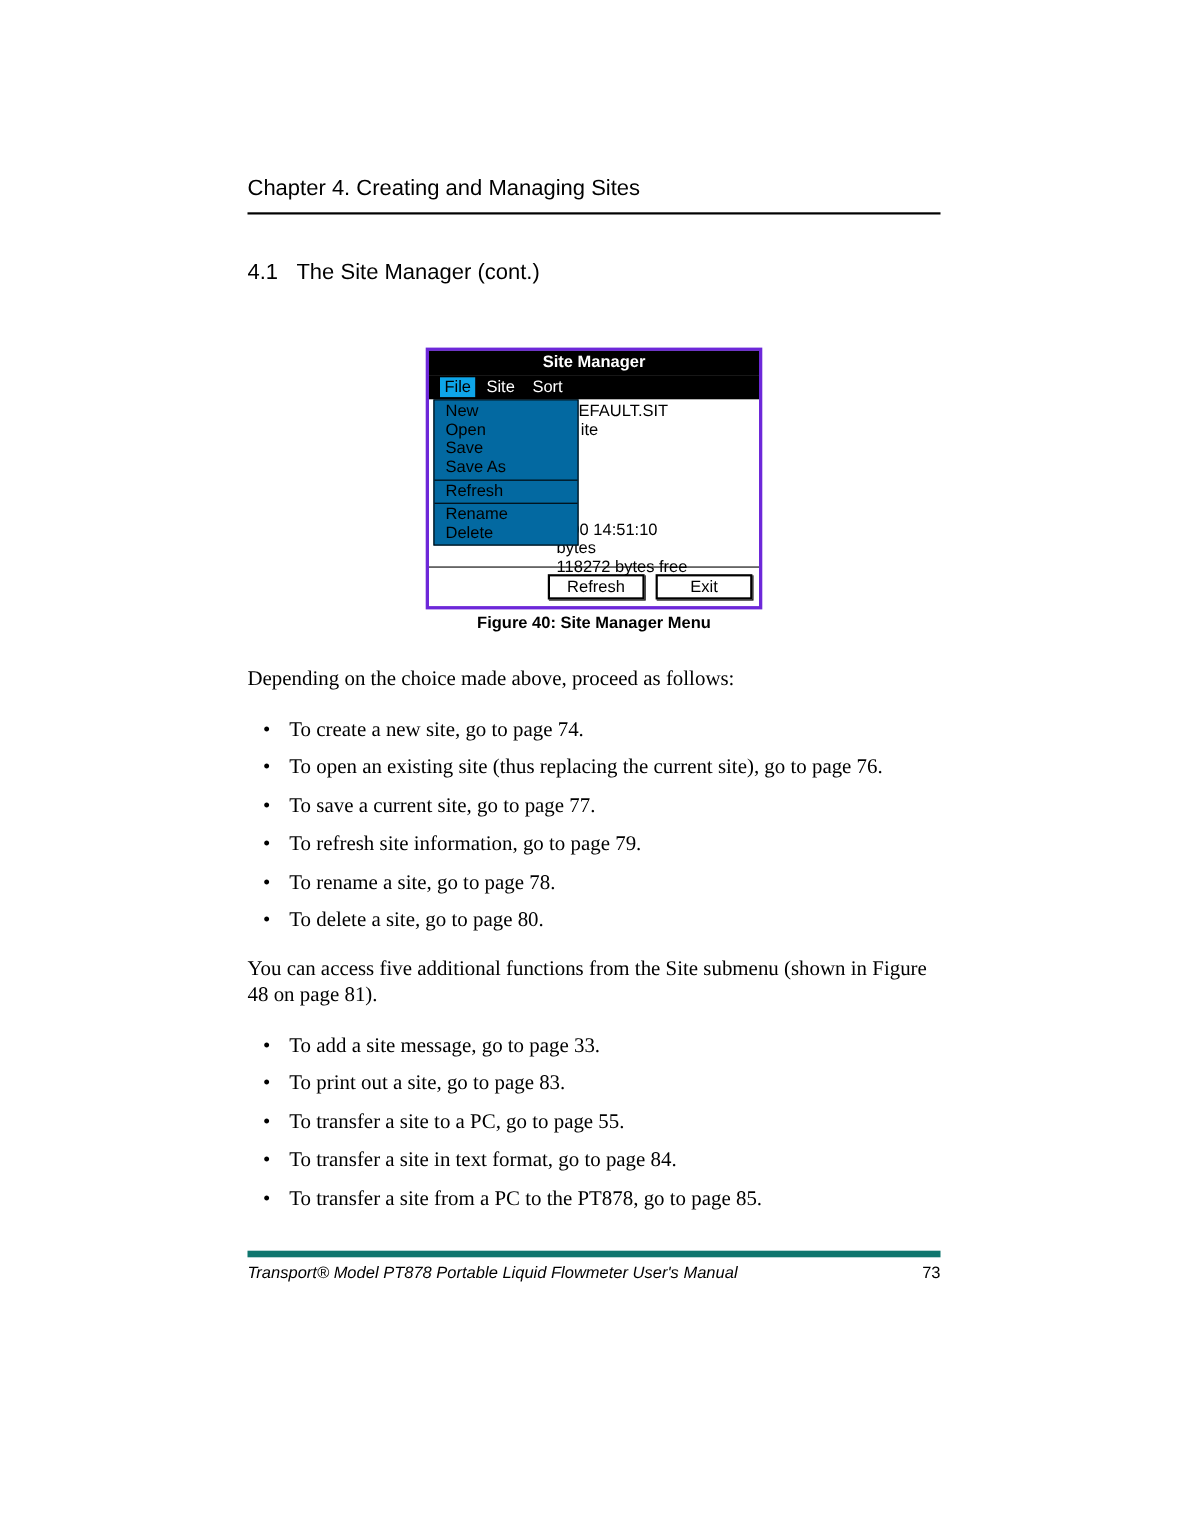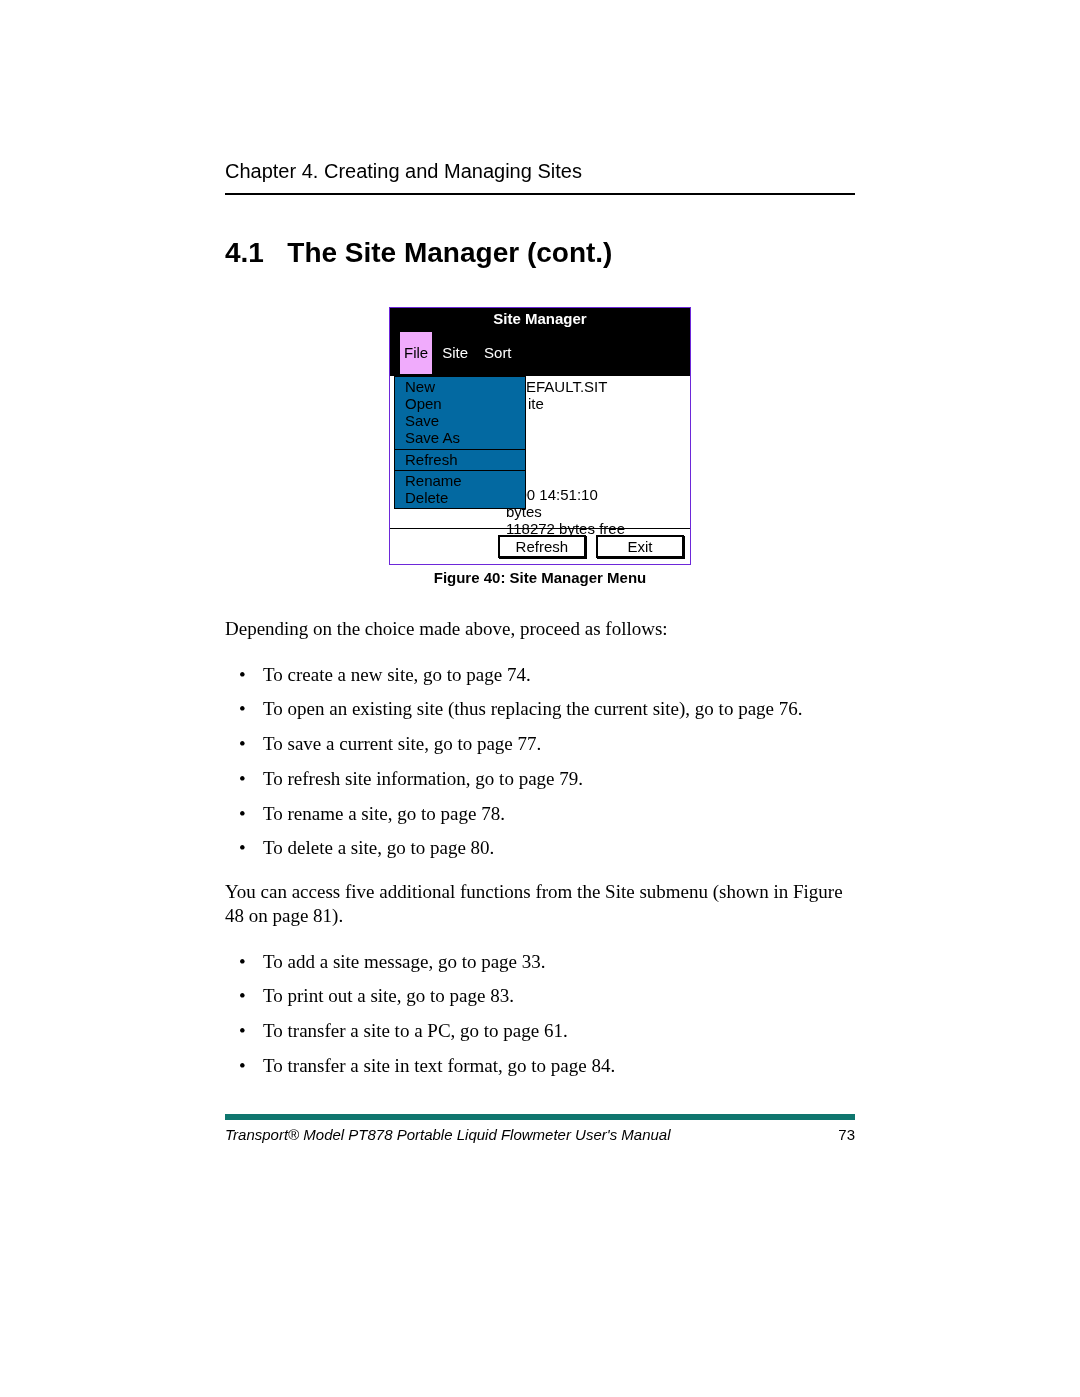--- a/index.html
+++ b/index.html
@@ -17,34 +17,34 @@
   .running-head {
     text-align: left;
     font-family: "Trebuchet MS", "Lucida Sans", Arial, sans-serif;
     font-size: 20px;
     padding-bottom: 10px;
     border-bottom: 2px solid #000000;
     margin-bottom: 42px;
   }
   .section-title {
     font-family: "Trebuchet MS", "Lucida Sans", Arial, sans-serif;
-    font-weight: bold;
-    font-size: 28px;
-    margin-bottom: 38px;
+    font-weight: normal;
+    font-size: 20px;
+    margin-bottom: 56px;
   }
   .figure-wrap {
     text-align: center;
     margin-bottom: 30px;
   }
   .figure {
     display: inline-block;
     text-align: left;
   }
   .device {
-    border: 1px solid #6d28d9;
+    border: 3px solid #6d28d9;
     width: 300px;
     font-family: Arial, Helvetica, sans-serif;
     font-size: 15px;
     line-height: 1.15;
     background: #fff;
     position: relative;
   }
   .device-title {
     background: #000;
     color: #fff;
@@ -57,23 +57,23 @@
     background: #000;
     color: #fff;
     font-size: 15px;
     padding: 2px 0 2px 0;
   }
   .menubar span {
     display: inline-block;
     padding: 0 6px 0 10px;
   }
   .menubar span.sel {
-    background: #f0abfc;
+    background: #0ea5e9;
     color: #000;
-    padding: 12px 4px;
+    padding: 0 4px;
     margin-left: 10px;
   }
   .workarea {
     position: relative;
     height: 152px;
     border-bottom: 1px solid #000;
   }
   .dropdown {
     position: absolute;
     left: 4px;
@@ -229,22 +229,23 @@
     <li>To refresh site information, go to page 79.</li>
     <li>To rename a site, go to page 78.</li>
     <li>To delete a site, go to page 80.</li>
   </ul>
 
   <p class="body-p">You can access five additional functions from the Site submenu (shown in Figure 48 on page 81).</p>
 
   <ul class="bullets">
     <li>To add a site message, go to page 33.</li>
     <li>To print out a site, go to page 83.</li>
-    <li>To transfer a site to a PC, go to page 61.</li>
+    <li>To transfer a site to a PC, go to page 55.</li>
     <li>To transfer a site in text format, go to page 84.</li>
+    <li>To transfer a site from a PC to the PT878, go to page 85.</li>
   </ul>
 
   <div class="footer">
     <span>Transport® Model PT878 Portable Liquid Flowmeter User's Manual</span>
     <span class="pagenum">73</span>
   </div>
 
 </div>
 
 </body></html>

